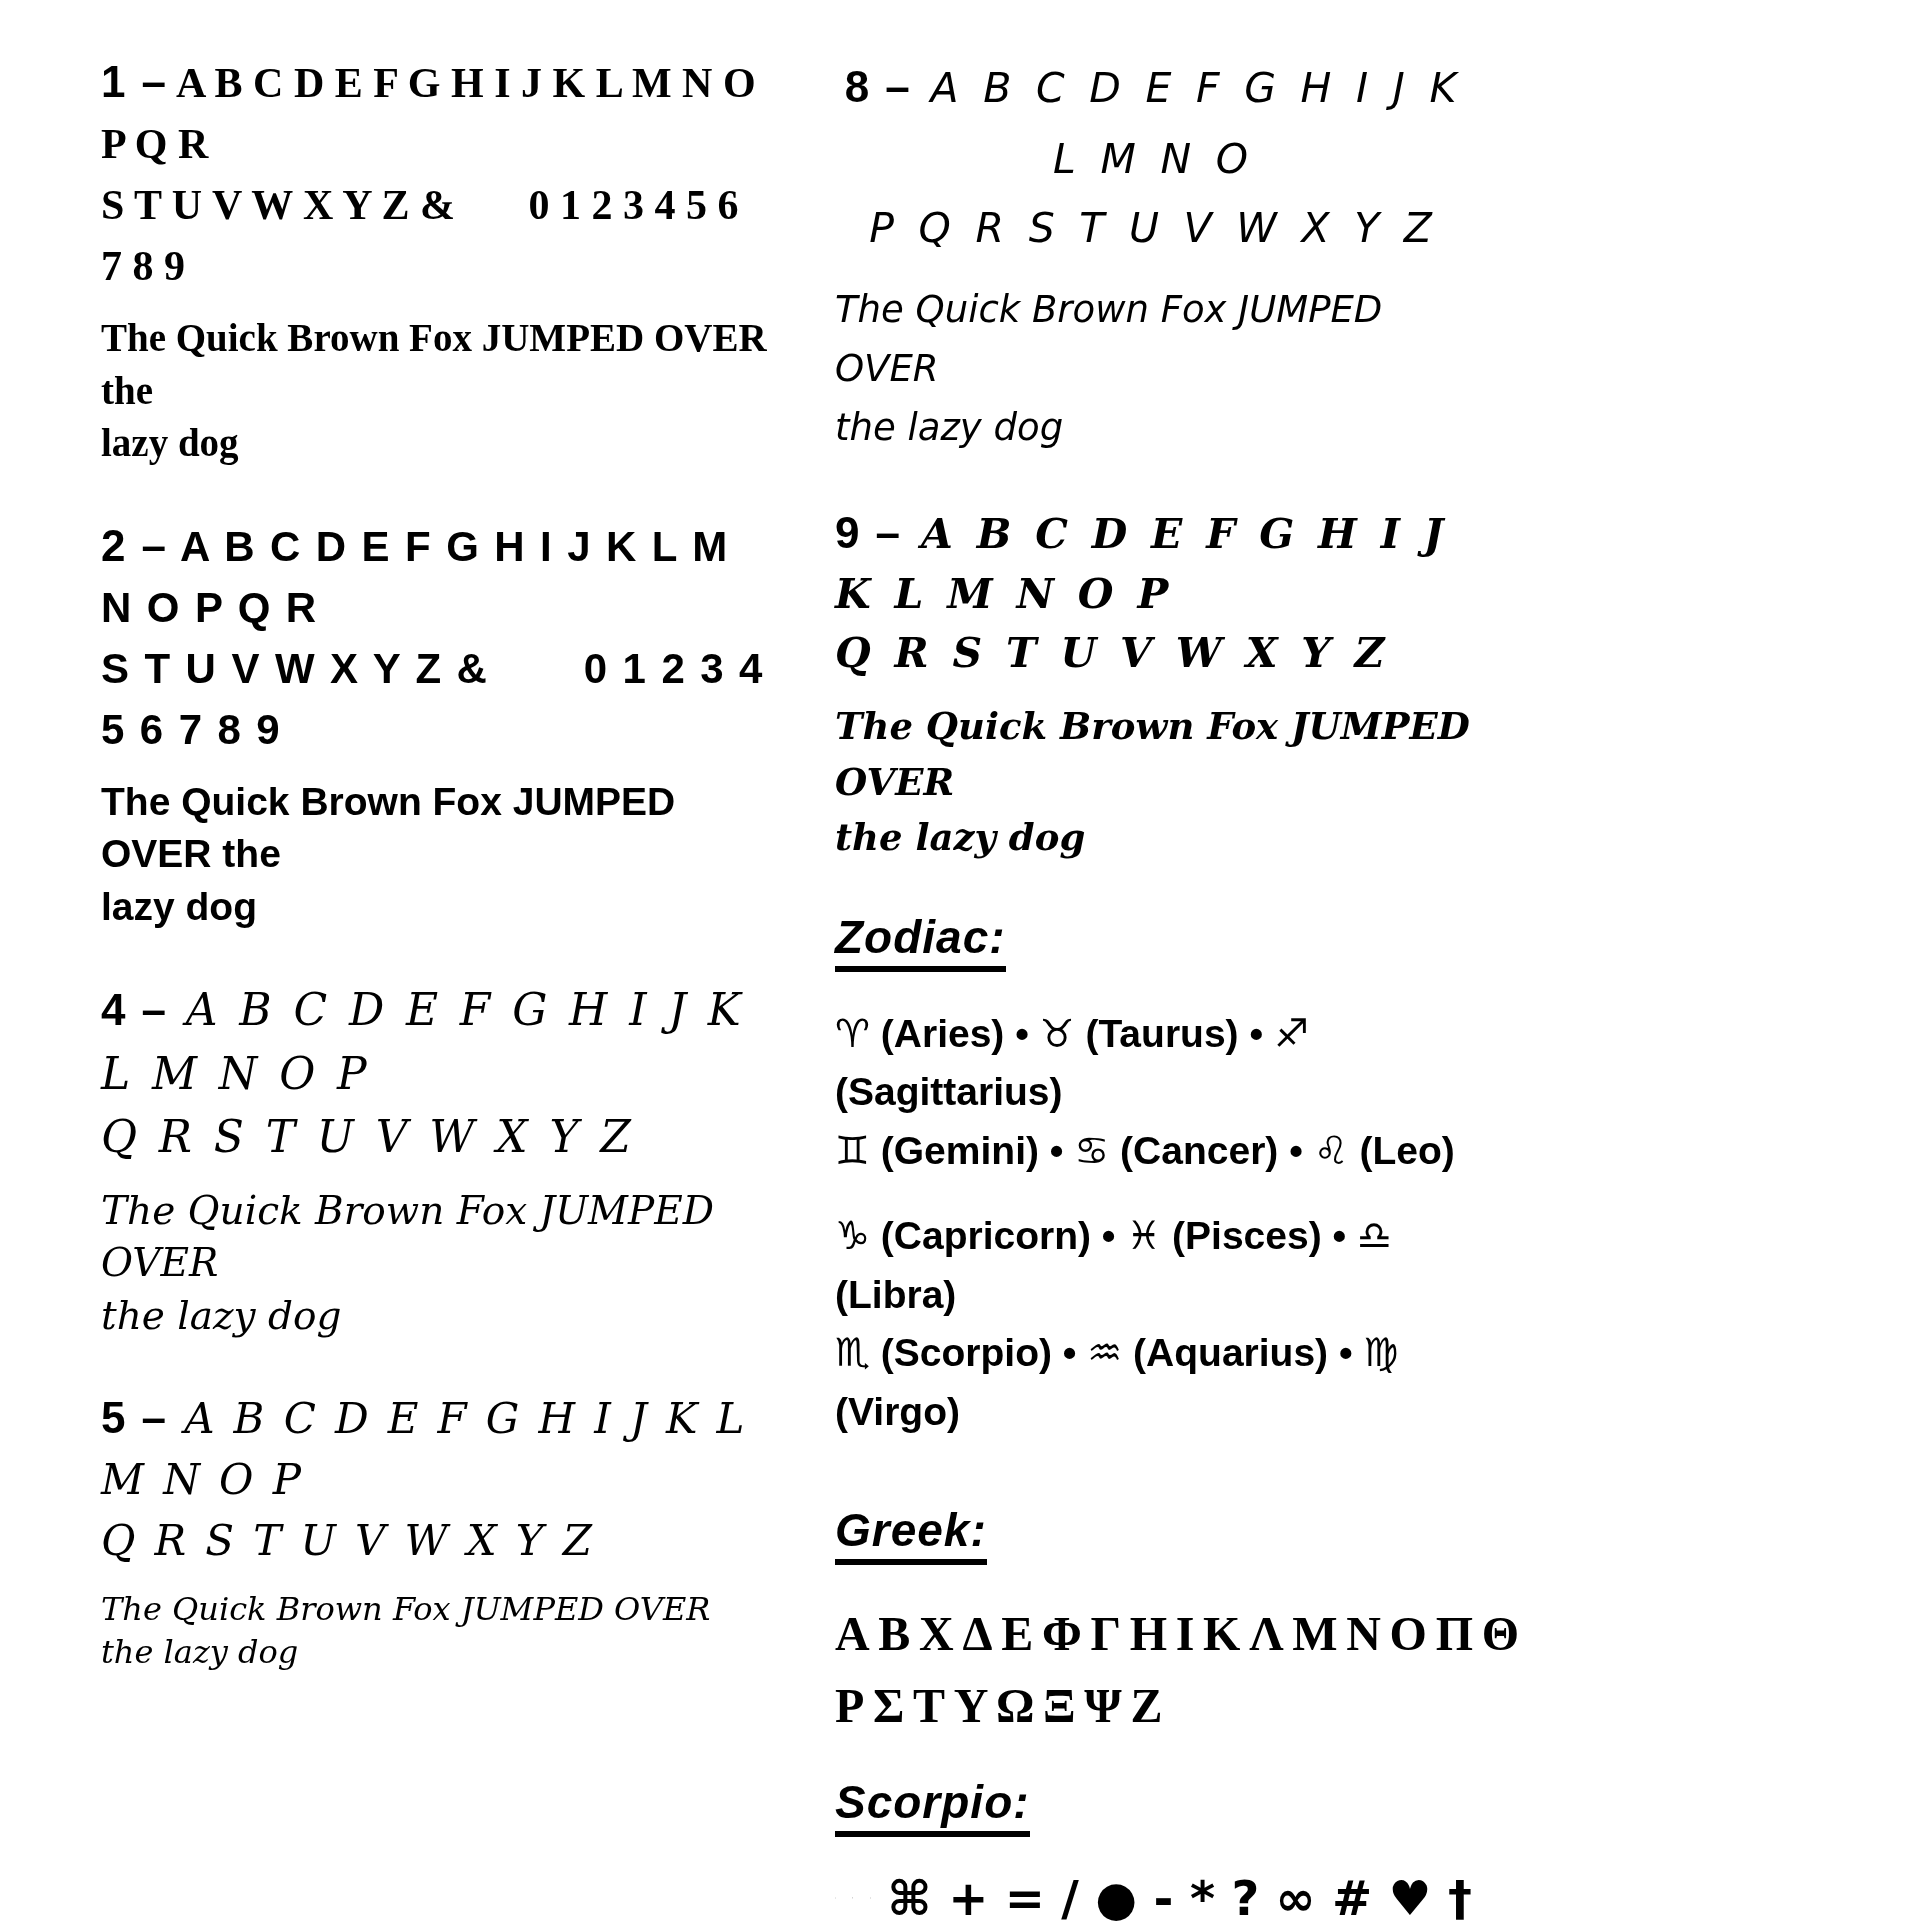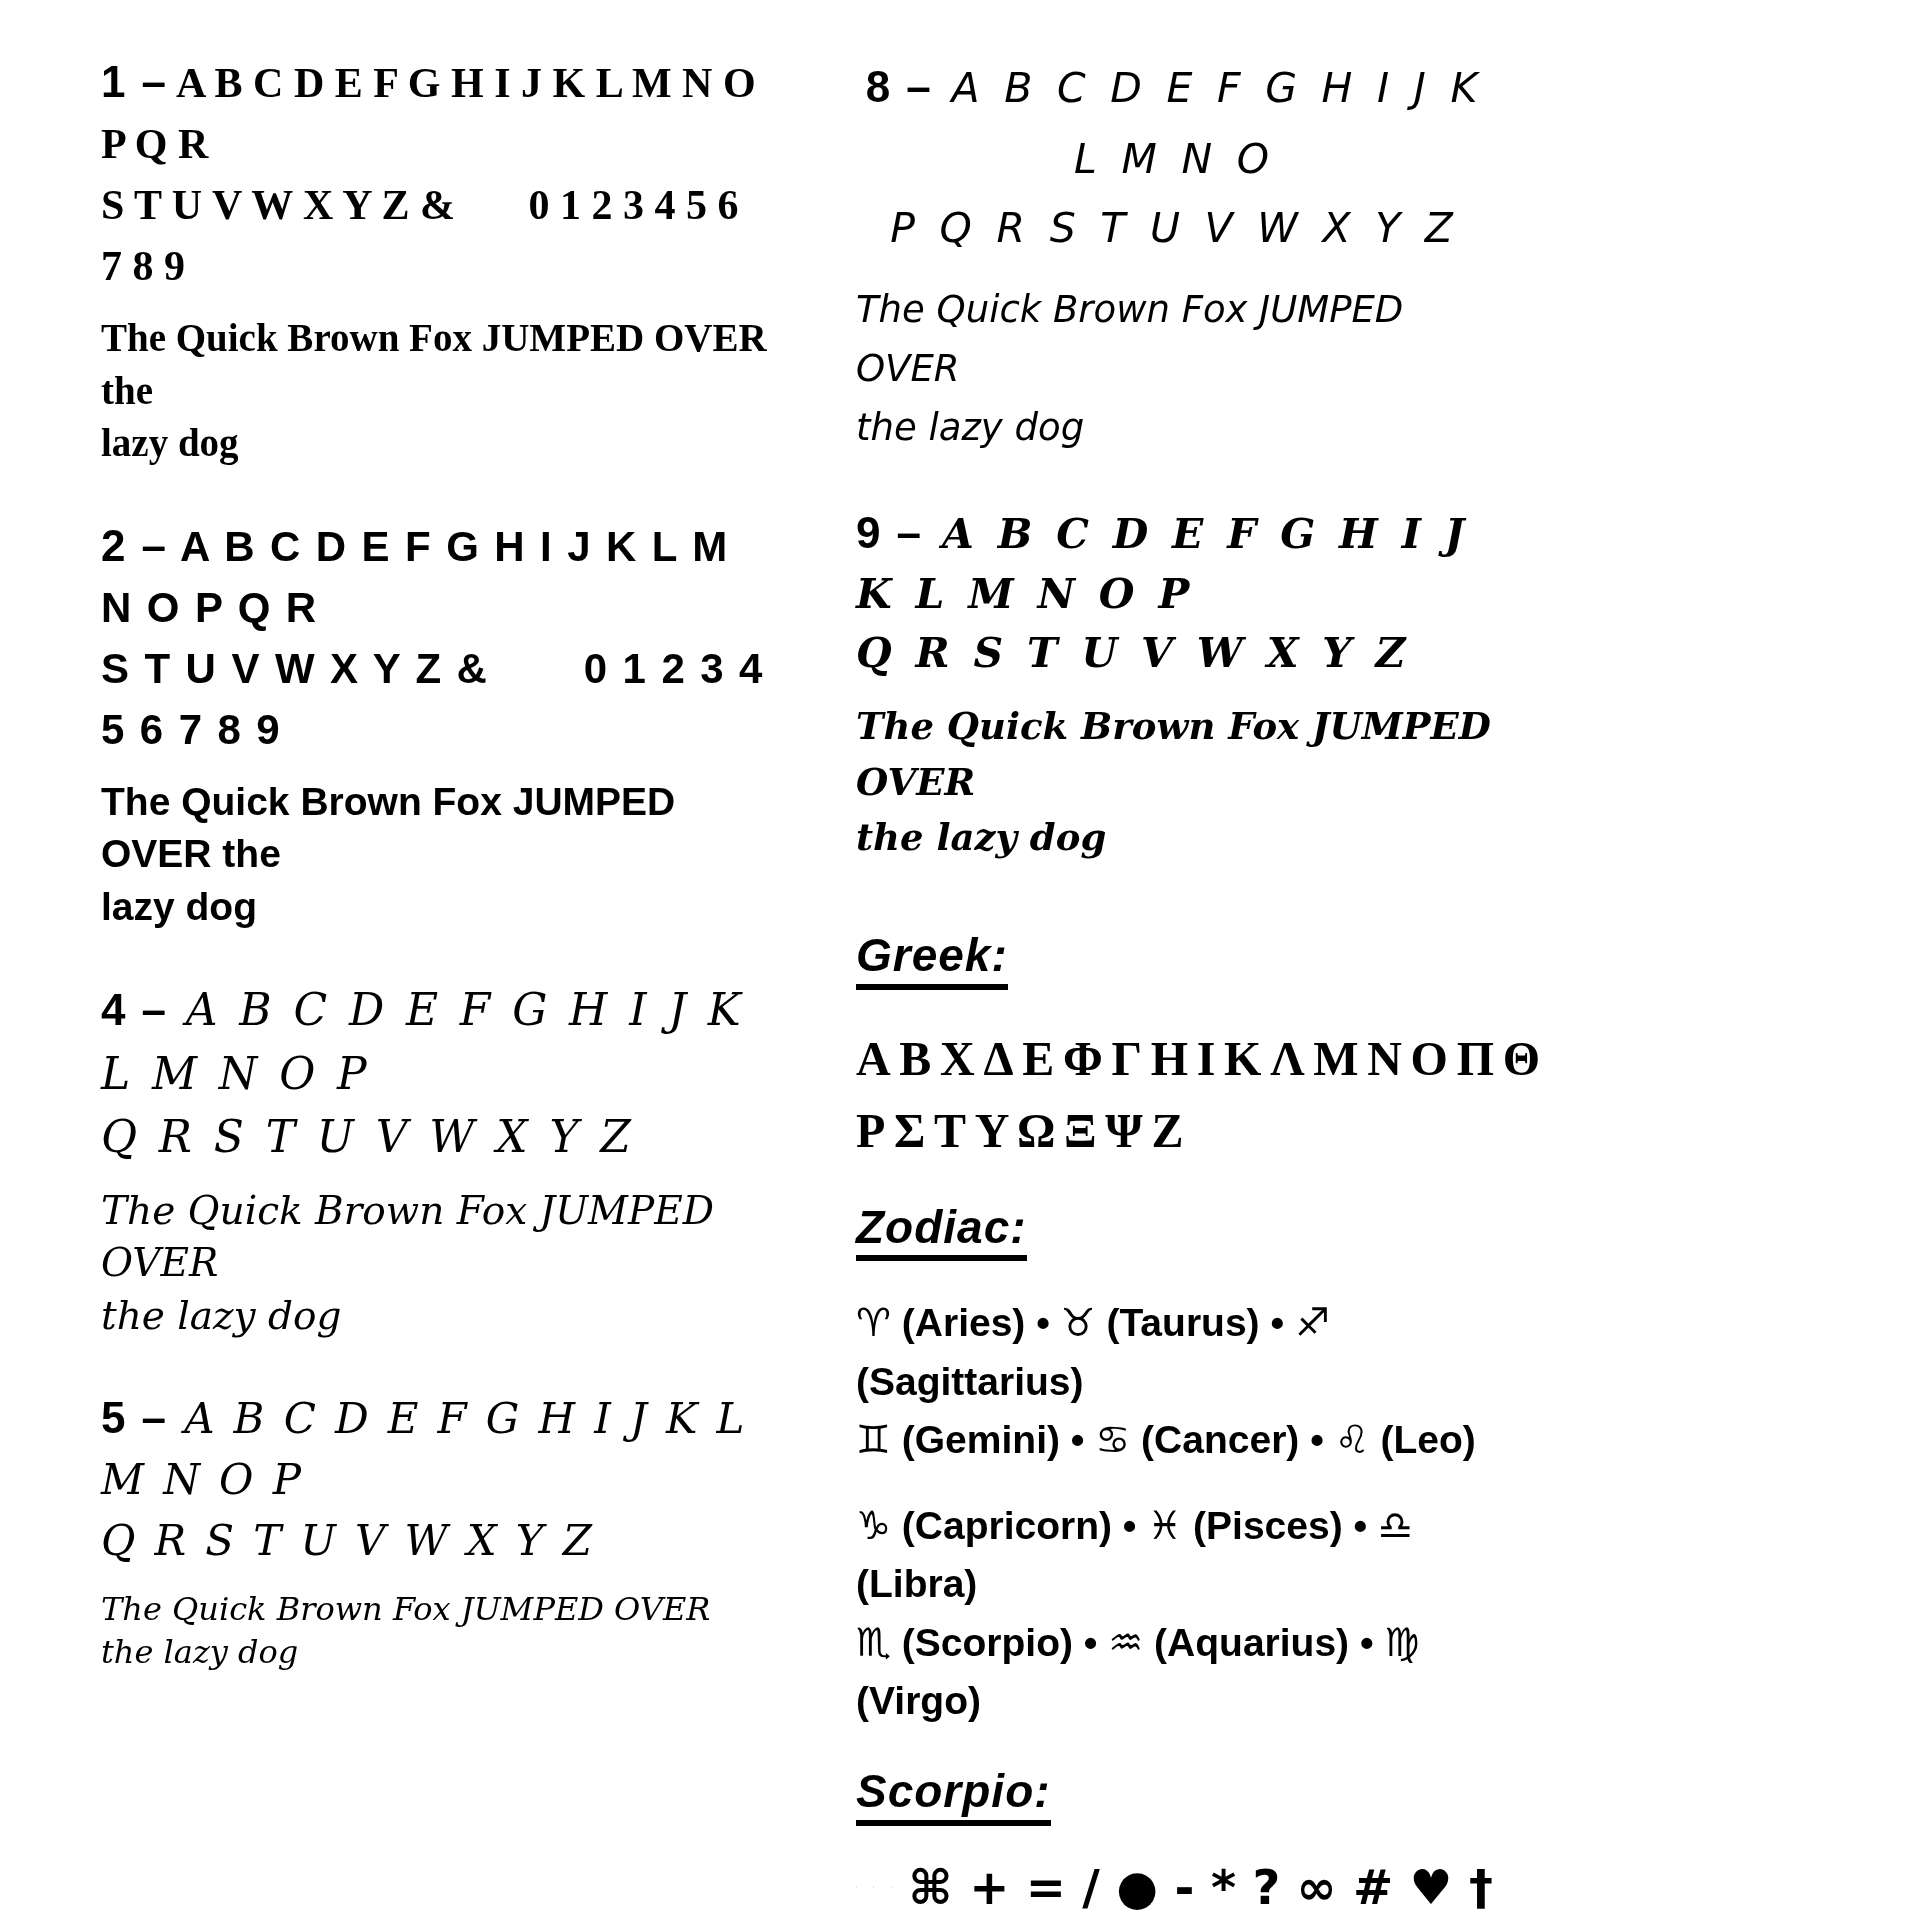--- a/index.html
+++ b/index.html
@@ -4,21 +4,21 @@
 <style>
   * { margin: 0; padding: 0; box-sizing: border-box; }
   html, body { width: 1931px; height: 1931px; background: #ffffff; color: #000000; overflow: hidden; }
   body { font-family: "Liberation Sans", sans-serif; }
 
   .sheet {
     width: 1931px; height: 1931px;
     padding: 50px 39px 0 101px;
     display: grid;
     grid-template-columns: 666px 637px;
-    column-gap: 89px;
+    column-gap: 68px;
     align-content: start;
   }
 
   .font-block { margin-bottom: 44px; }
   .alphabet, .sample { white-space: pre-line; }
   .alphabet { margin-bottom: 15.4px; line-height: 1.45; }
   .sample { line-height: 1.35; }
 
   .font-label {
     font-family: "Liberation Sans", sans-serif;
@@ -152,32 +152,32 @@
 the lazy dog</div>
     </div>
 
     <div class="font-block f9">
       <div class="alphabet"><span class="font-label">9 –</span> <span>A B C D E F G H I J K L M N O P
 Q R S T U V W X Y Z</span></div>
       <div class="sample">The Quick Brown Fox JUMPED OVER
 the lazy dog</div>
     </div>
 
-    <div class="section" style="margin-top:62px;">
-      <div><span class="section-heading">Greek:</span></div>
-      <div class="greek-letters">ΑΒΧΔΕΦΓΗΙΚΛΜΝΟΠΘ
-ΡΣΤΥΩΞΨΖ</div>
-    </div>
-
     <div class="section">
       <div><span class="section-heading">Zodiac:</span></div>
       <p class="zodiac-text">♈ (Aries) • ♉ (Taurus) • ♐ (Sagittarius)
 ♊ (Gemini) • ♋ (Cancer) • ♌ (Leo)</p>
       <p class="zodiac-text">♑ (Capricorn) • ♓ (Pisces) • ♎ (Libra)
 ♏ (Scorpio) • ♒ (Aquarius) • ♍ (Virgo)</p>
+    </div>
+
+    <div class="section" style="margin-top:62px;">
+      <div><span class="section-heading">Greek:</span></div>
+      <div class="greek-letters">ΑΒΧΔΕΦΓΗΙΚΛΜΝΟΠΘ
+ΡΣΤΥΩΞΨΖ</div>
     </div>
 
     <div class="section">
       <div><span class="section-heading">Scorpio:</span></div>
       <div class="sym-row">
           <svg class="sym-svg" viewBox="0 0 100 100">
             <use href="#icon-paw"></use>
           </svg>
           <svg class="sym-svg" viewBox="0 0 100 100">
             <use href="#icon-om"></use>

